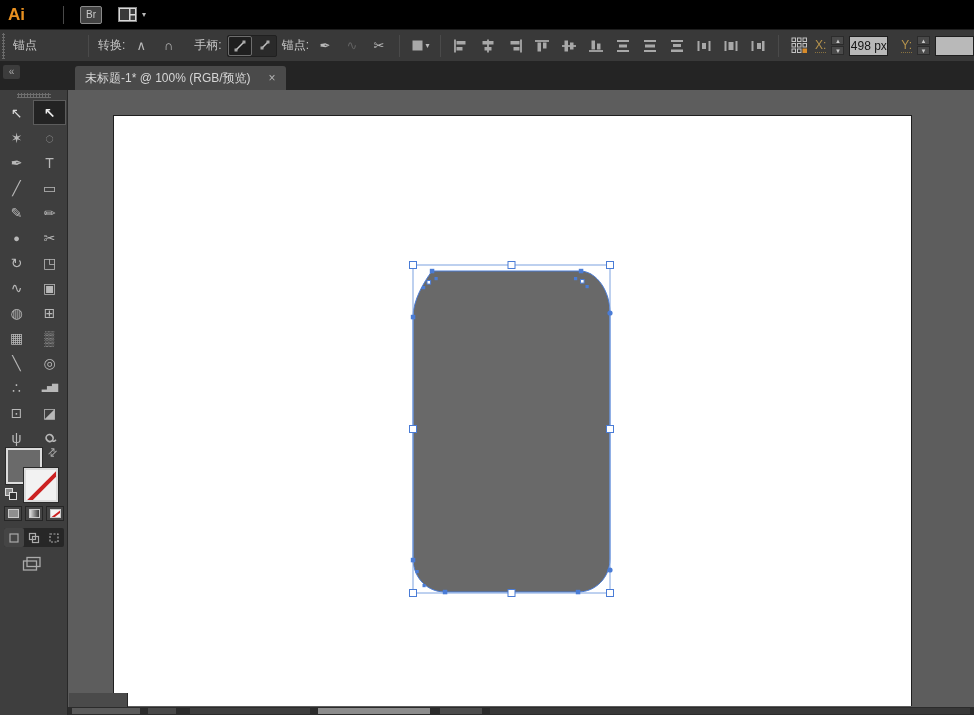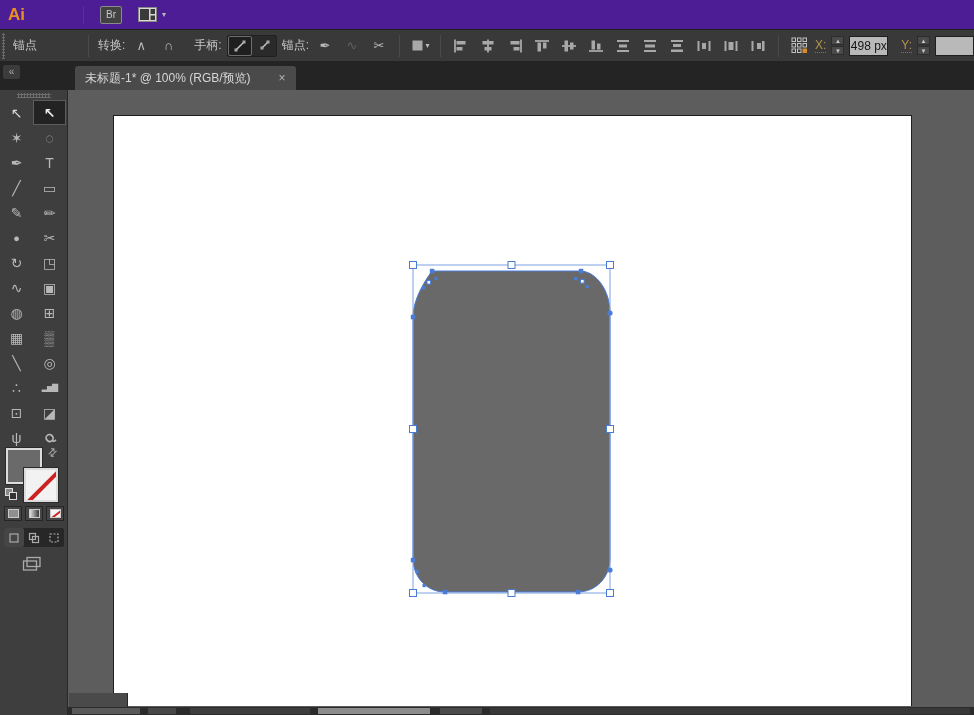--- a/index.html
+++ b/index.html
@@ -1,21 +1,21 @@
 <!DOCTYPE html>
 <html><head>
 <meta charset="utf-8">
 <style>
   * { margin:0; padding:0; box-sizing:border-box; }
   html,body { width:974px; height:715px; overflow:hidden; }
   body { font-family:"Liberation Sans","DejaVu Sans",sans-serif; background:#5d5d5d; position:relative; }
   .app { position:absolute; inset:0; width:974px; height:715px; }
 
   
-  .menubar { position:absolute; left:0; top:0; width:974px; height:30px; background:#4c1d95; display:flex; align-items:center; border-bottom:1px solid #1e1e1e;gap:20px; }
+  .menubar { position:absolute; left:0; top:0; width:974px; height:30px; background:#000000; display:flex; align-items:center; border-bottom:1px solid #1e1e1e; }
   .logo { color:#e89020; font-weight:bold; font-size:17px; padding:0 12px 0 8px; }
   .menu-items { display:flex; align-items:center; height:100%; }
   .menu-item { color:#c9c9c9; font-size:13px; padding:0 14px; height:100%; display:flex; align-items:center; cursor:default; }
   .mb-right { display:flex; align-items:center; margin-left:26px; gap:16px; }
   .mb-sep { width:1px; height:18px; background:#494949; }
   .br-btn { width:22px; height:18px; border:1px solid #8a8a8a; border-radius:2px; color:#c9c9c9; font-size:10px; display:flex; align-items:center; justify-content:center; background:#424242; }
   .ws-btn { display:flex; align-items:center; gap:3px; color:#bbb; }
 
   
   .controlbar { position:absolute; left:0; top:30px; width:974px; height:32px; background:#393939; border-bottom:1px solid #242424; display:flex; align-items:center; gap:5px; padding-left:2px; overflow:hidden; }
@@ -35,21 +35,21 @@
   .ref-grid svg rect.hot { fill:#d88b2a; stroke:#d88b2a; }
   .xy-label { color:#b5934d; font-size:12px; border-bottom:1px dotted #8a7340; white-space:nowrap; }
   .stepper { display:flex; flex-direction:column; gap:1px; }
   .stepper .st { width:13px; height:9px; background:#4a4a4a; color:#c9c9c9; font-size:6px; line-height:9px; text-align:center; border:1px solid #2c2c2c; }
   .num-field { width:64px; height:20px; background:#b9b9b9; color:#151515; font-size:12px; display:flex; align-items:center; justify-content:center; border:1px solid #1f1f1f; white-space:nowrap;text-align:center; }
   .dd-arrow { color:#b9b9b9; font-size:8px; margin-left:2px; }
 
   
   .tabbar { position:absolute; left:0; top:62px; width:974px; height:28px; background:#242424; }
   .collapse-btn { position:absolute; left:3px; top:3px; width:17px; height:14px; background:#3c3c3c; border-radius:2px; color:#a9a9a9; font-size:10px; line-height:13px; text-align:center; }
-  .doc-tab { position:absolute; left:75px; bottom:0; height:24px; background:#4a4a4a; border-radius:3px 3px 0 0; display:flex; align-items:center; padding:0 10px; gap:28px; }
+  .doc-tab { position:absolute; left:75px; bottom:0; height:24px; background:#4a4a4a; border-radius:3px 3px 0 0; display:flex; align-items:center; padding:0 10px; gap:18px; }
   .doc-tab .t-title { color:#d6d6d6; font-size:12px; white-space:nowrap; }
   .doc-tab .t-close { color:#b3b3b3; font-size:12px; }
 
   
   .toolbar { position:absolute; left:0; top:90px; width:68px; height:625px; background:#3e3e3e; border-right:1px solid #282828; }
   .tgrip { width:34px; height:5px; margin:3px auto 2px; background:radial-gradient(#6e6e6e 1px, transparent 1.2px); background-size:3px 3px; }
   .tools { display:flex; flex-wrap:wrap; width:68px; }
   .tool { width:33px; height:25px; display:flex; align-items:center; justify-content:center; color:#b8b8b8; font-size:14px; position:relative; }
   .tool.active { background:#232323; outline:1px solid #5c5c5c; outline-offset:-1px; color:#ececec; font-weight:bold; }
   .tool .tg { display:inline-block; }

